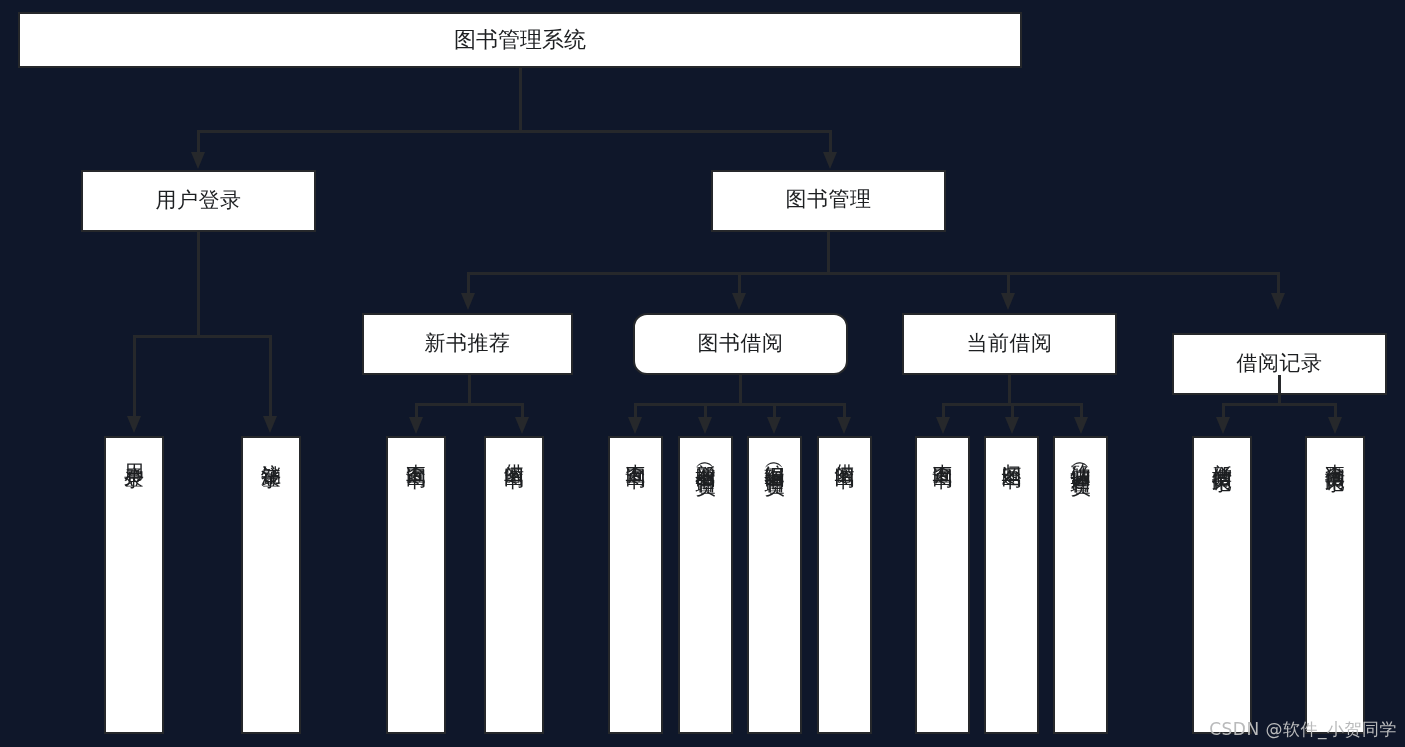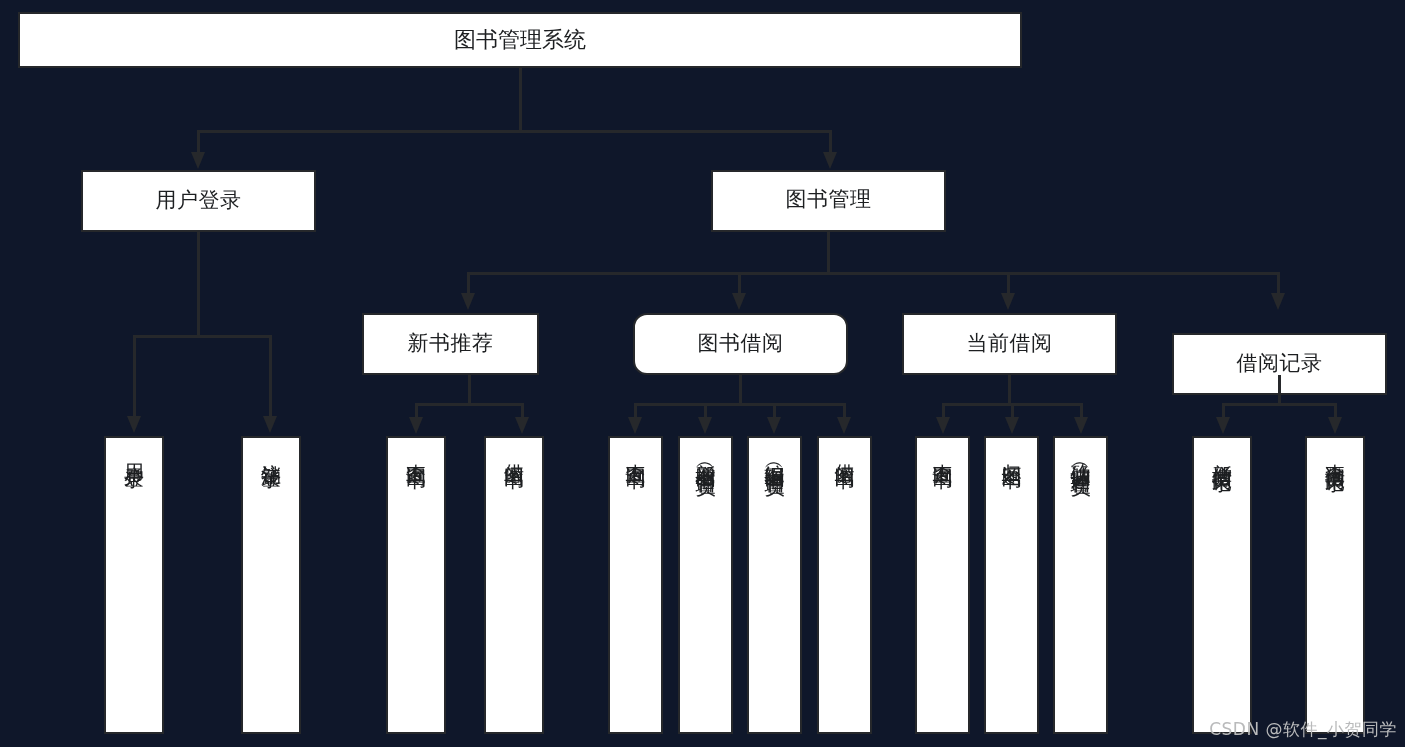--- a/index.html
+++ b/index.html
@@ -120,21 +120,21 @@
 
   <div class="edge vline" style="left:738px; top:272px; height:23px;"></div>
   <div class="arrow" style="left:732px; top:293px;"></div>
 
   <div class="edge vline" style="left:1007px; top:272px; height:23px;"></div>
   <div class="arrow" style="left:1001px; top:293px;"></div>
 
   <div class="edge vline" style="left:1277px; top:272px; height:23px;"></div>
   <div class="arrow" style="left:1271px; top:293px;"></div>
 
-  <div class="node horiz" style="left:362px; top:313px; width:177px; height:62px;">
+  <div class="node horiz" style="left:362px; top:313px; width:211px; height:62px;">
     <span>新书推荐</span>
   </div>
   <div class="node horiz" style="left:633px; top:313px; width:215px; height:62px;border-radius:14px;">
     <span>图书借阅</span>
   </div>
   <div class="node horiz" style="left:902px; top:313px; width:215px; height:62px;align-items:center;">
     <span>当前借阅</span>
   </div>
   <div class="node horiz" style="left:1172px; top:313px; width:215px; height:62px;margin-top:20px;">
     <span>借阅记录</span>

